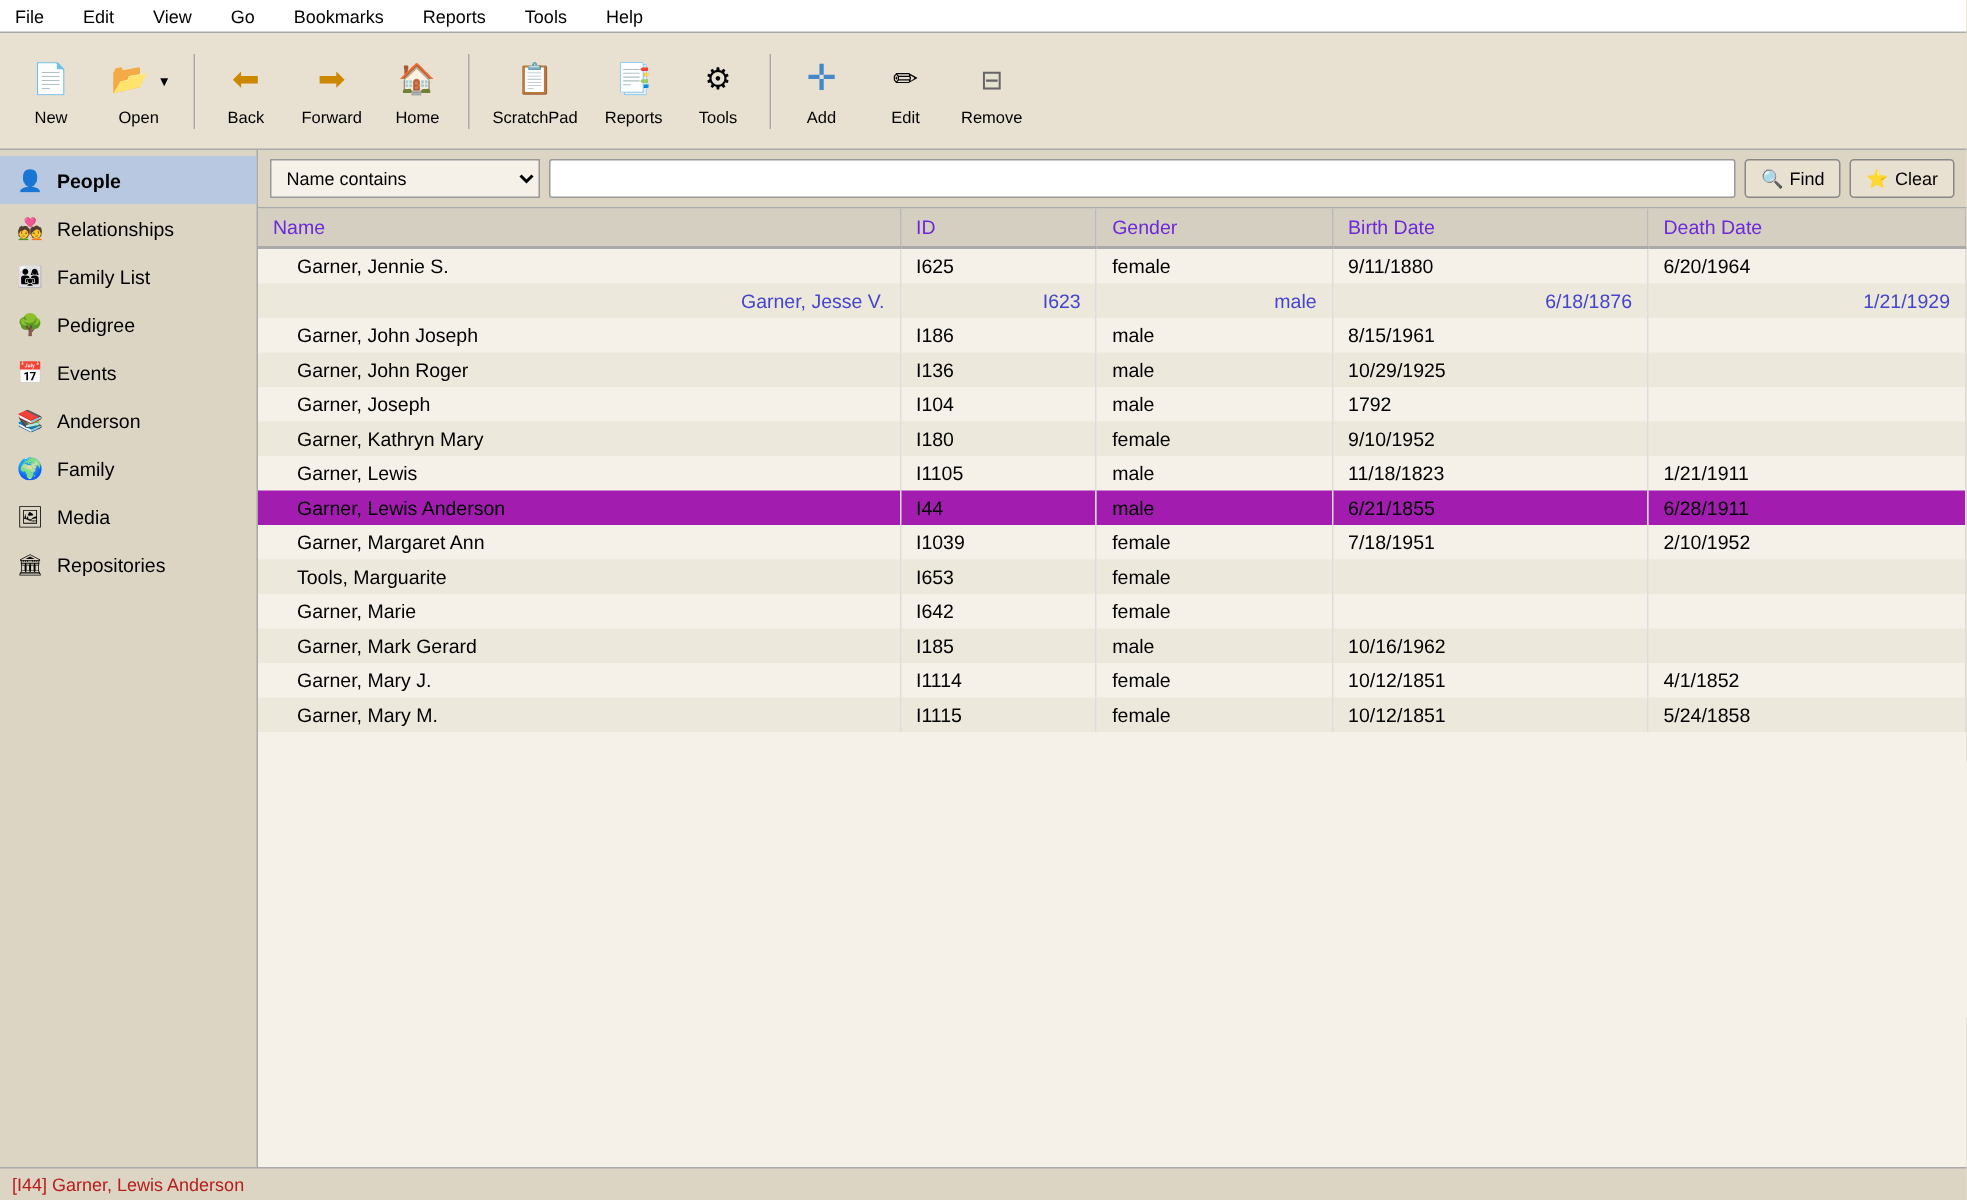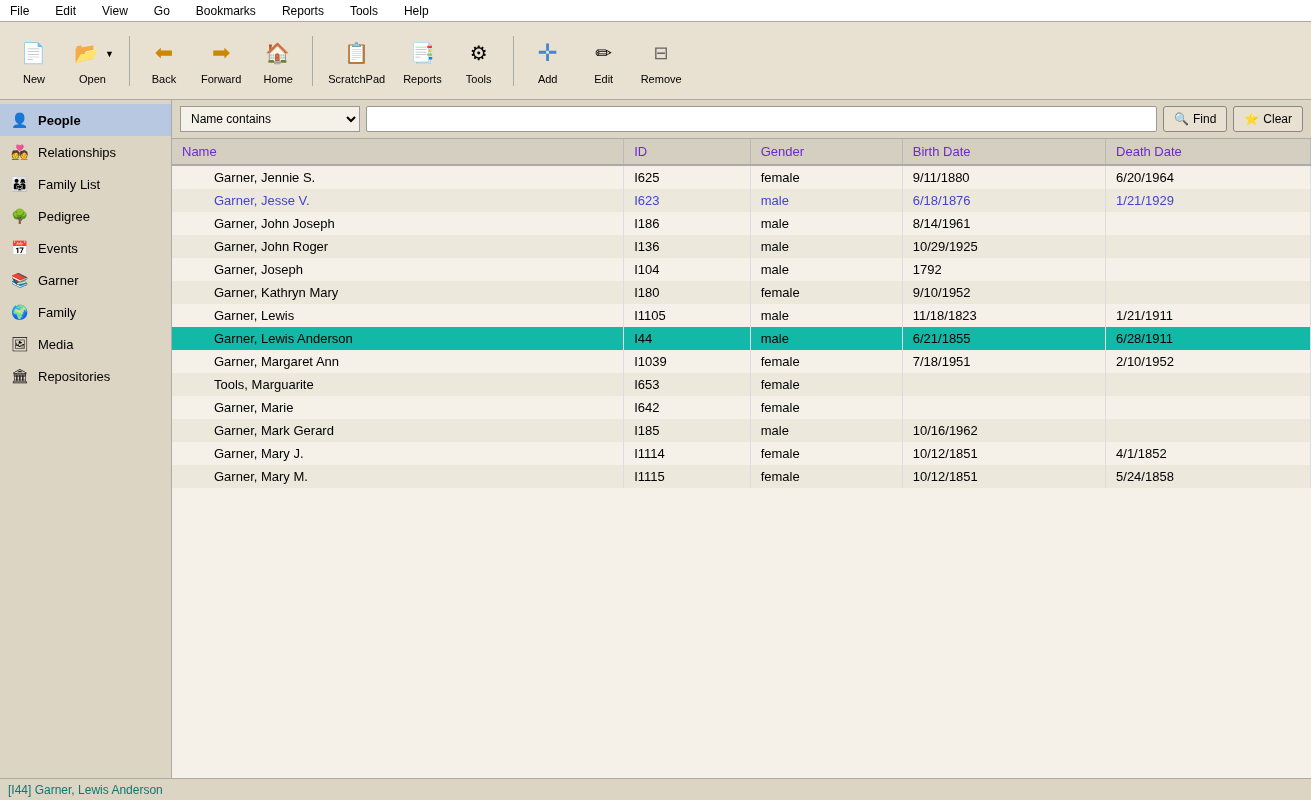--- a/index.html
+++ b/index.html
@@ -185,50 +185,51 @@
       font-weight: normal;
       color: #6d28d9;
     }
     tbody tr {
       background: #f5f0e8;
     }
     tbody tr:nth-child(even) {
       background: #ede8dc;
     }
     tbody tr.selected {
-      background: #14b8a6;
+      background: #a21caf;
     }
     tbody tr.linked td {
       color: #4444cc;
+      text-align: right;
     }
     tbody td {
       padding: 4px 10px;
       border-right: 1px solid #ddd;
       font-size: 13px;
       color: #000;
     }
     tbody td:first-child {
-      padding-left: 42px;
+      padding-left: 26px;
     }
 
     
     #table-container::-webkit-scrollbar { width: 16px; }
     #table-container::-webkit-scrollbar-track { background: #d4cfc0; }
     #table-container::-webkit-scrollbar-thumb { background: #a09888; border: 2px solid #d4cfc0; }
 
     
     #statusbar {
       height: 22px;
       background: #ddd5c4;
       border-top: 1px solid #aaa;
       display: flex;
       align-items: center;
       padding: 0 8px;
       font-size: 12px;
-      color: #0f766e;
+      color: #b91c1c;
     }
   </style>
 </head>
 <body>
 
 <div id="menubar">
   <span class="menu-item">File</span>
   <span class="menu-item">Edit</span>
   <span class="menu-item">View</span>
   <span class="menu-item">Go</span>
@@ -322,21 +323,21 @@
     <div class="sidebar-item">
       <span class="sidebar-icon">🌳</span>
       <span>Pedigree</span>
     </div>
     <div class="sidebar-item">
       <span class="sidebar-icon">📅</span>
       <span>Events</span>
     </div>
     <div class="sidebar-item">
       <span class="sidebar-icon">📚</span>
-      <span>Garner</span>
+      <span>Anderson</span>
     </div>
     <div class="sidebar-item">
       <span class="sidebar-icon">🌍</span>
       <span>Family</span>
     </div>
     <div class="sidebar-item">
       <span class="sidebar-icon">🖼</span>
       <span>Media</span>
     </div>
     <div class="sidebar-item">
@@ -388,21 +389,21 @@
               <td>Garner, Jesse V.</td>
               <td>I623</td>
               <td>male</td>
               <td>6/18/1876</td>
               <td>1/21/1929</td>
             </tr>
             <tr>
               <td>Garner, John Joseph</td>
               <td>I186</td>
               <td>male</td>
-              <td>8/14/1961</td>
+              <td>8/15/1961</td>
               <td></td>
             </tr>
             <tr>
               <td>Garner, John Roger</td>
               <td>I136</td>
               <td>male</td>
               <td>10/29/1925</td>
               <td></td>
             </tr>
             <tr>

